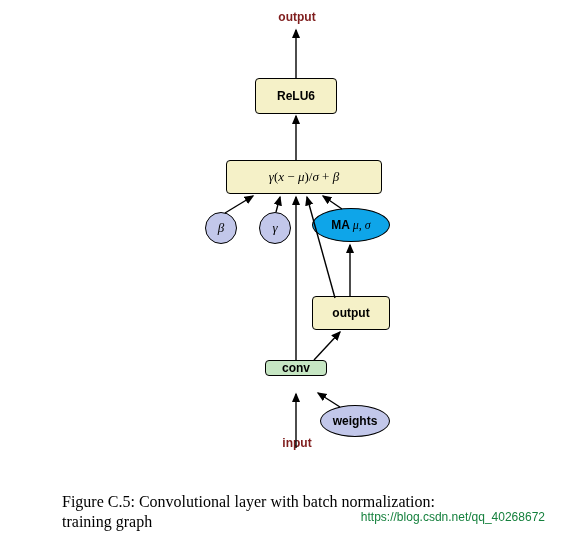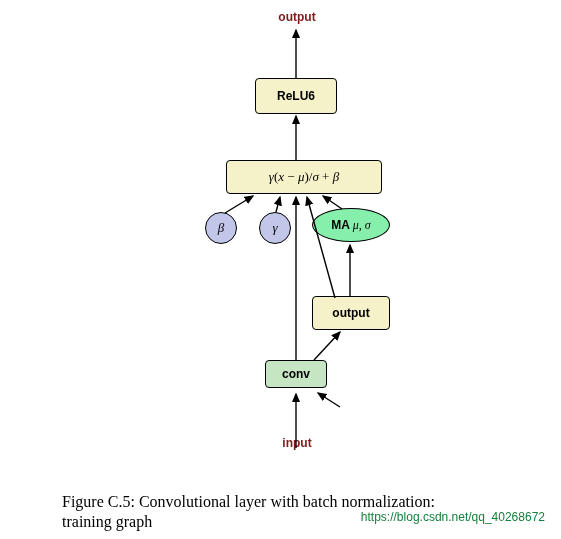--- a/index.html
+++ b/index.html
@@ -22,21 +22,21 @@
     text-align: center;
     font-size: 13px;
     display: flex;
     align-items: center;
     justify-content: center;
     box-sizing: border-box;
   }
   .yellow { background: #f5f1c8; }
   .green  { background: #c6e6c3; }
   .blue   { background: #c2c7ea; }
-  .grey   { background: #86efac; }
+  .grey   { background: #0ea5e9; }
   .ellipse {
     position: absolute;
     border: 1px solid #000;
     border-radius: 50%;
     text-align: center;
     font-size: 12px;
     display: flex;
     align-items: center;
     justify-content: center;
     box-sizing: border-box;
@@ -117,24 +117,27 @@
   <div class="ellipse grey" style="left:312px; top:208px; width:78px; height:34px;">
     <span>
       <span class="bold">MA </span><span class="math">μ</span><span>, </span><span class="math">σ</span>
     </span>
   </div>
 
   <div class="node-box yellow" style="left:312px; top:296px; width:78px; height:34px;">
     <span class="bold">output</span>
   </div>
 
-  <div class="node-box green" style="left:265px; top:360px; width:62px; height:28px;">
+  <div class="node-box green" style="left:265px; top:360px; width:62px; height:16px;">
     <span class="bold">conv</span>
   </div>
 
+  <div class="ellipse blue" style="left:320px; top:405px; width:70px; height:32px;">
+    <span class="bold">weights</span>
+  </div>
 
   <div class="label-io" style="left:272px; top:436px; width:50px;">input</div>
 
   <svg class="arrows">
     <defs>
       <marker id="arrowhead" markerWidth="8" markerHeight="8" refX="6" refY="3" orient="auto">
         <path d="M0,0 L7,3 L0,6 Z" fill="#000"></path>
       </marker>
     </defs>
 

